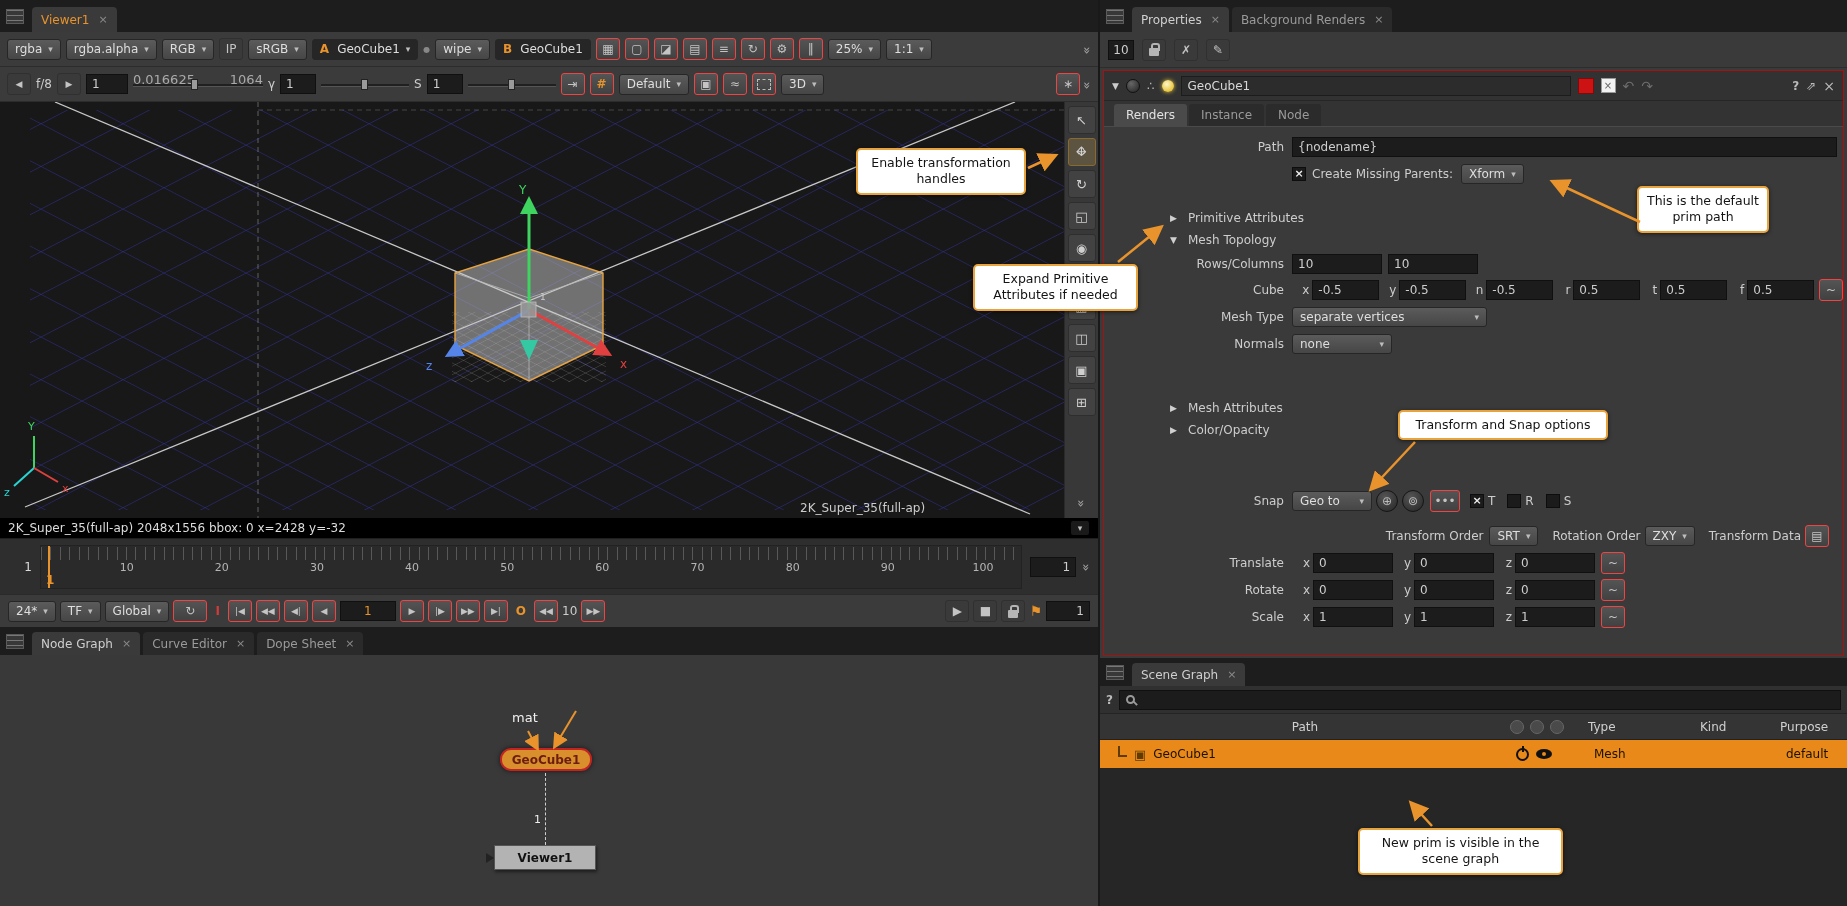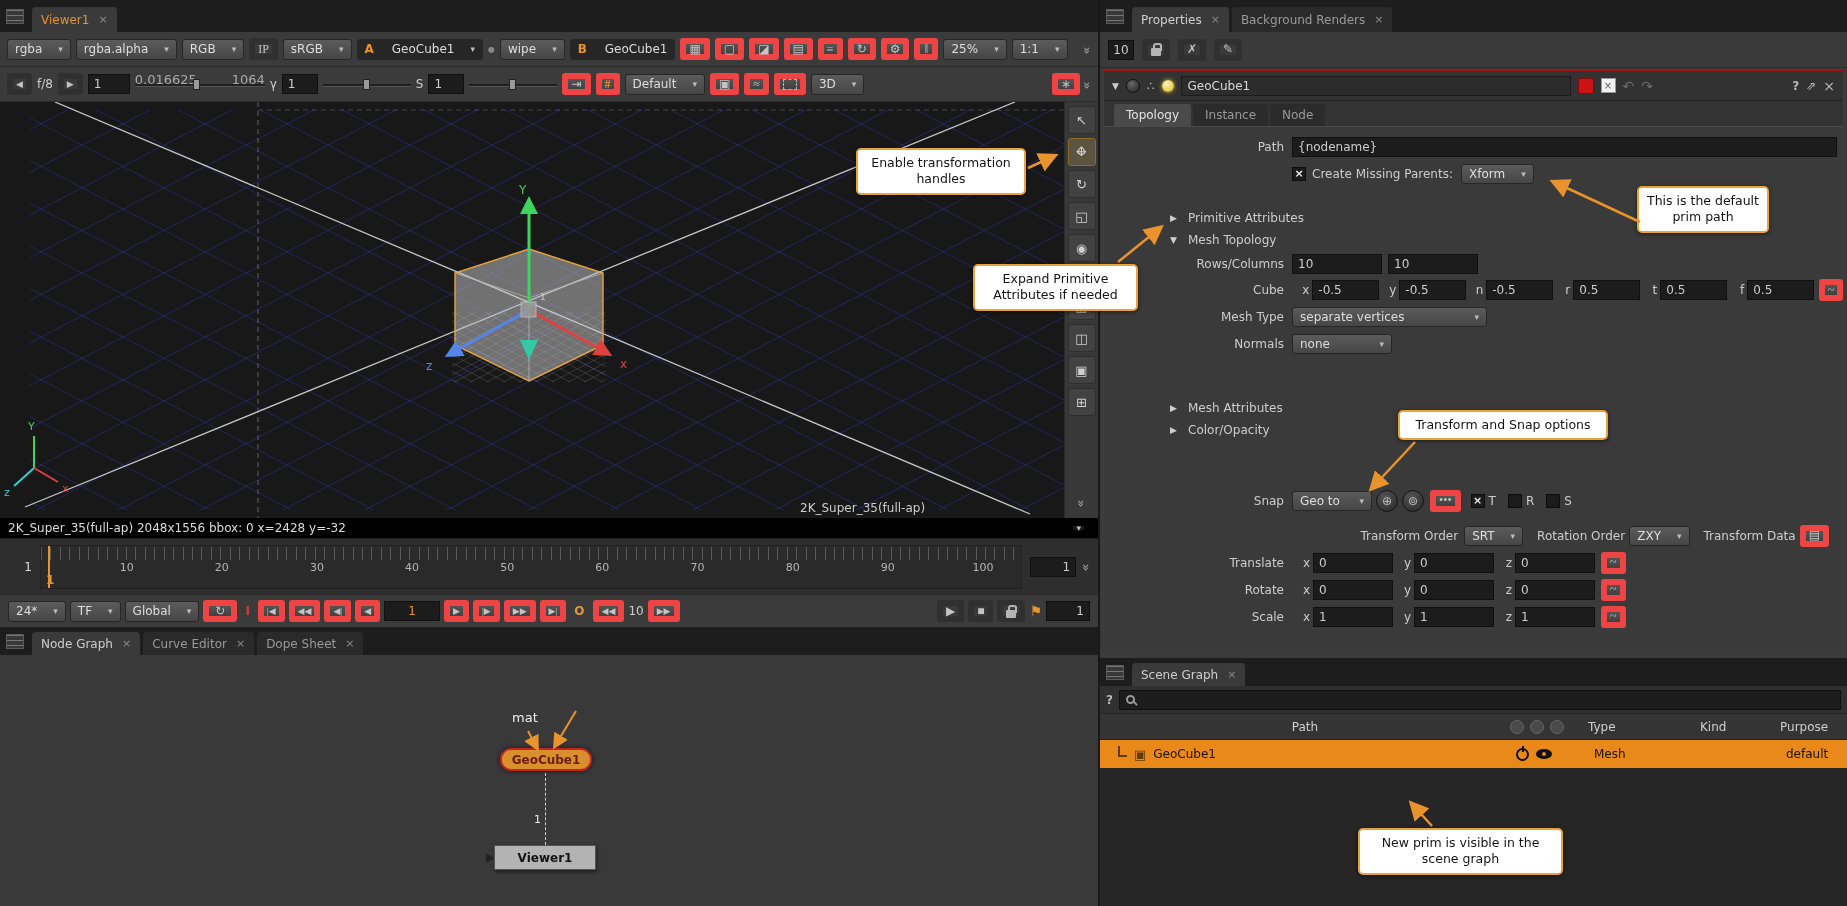--- a/index.html
+++ b/index.html
@@ -9,26 +9,26 @@
 
   
   .tabbar { height:32px; background:#1d1d1d; display:flex; align-items:flex-end; gap:3px; padding:0 4px; flex-shrink:0; }
   .pane-ic { width:18px; height:15px; background:#383838; border:1px solid #5a5a5a; align-self:center; margin:0 5px 0 2px;
              background-image:linear-gradient(#777 1px,transparent 1px); background-size:100% 5px; }
   .tab { height:25px; padding:0 9px; display:flex; align-items:center; gap:9px; background:#2a2a2a; color:#9a9a9a; border-radius:4px 4px 0 0; font-size:12px; }
   .tab.active { background:#3a3a3a; color:#cfcfcf; }
   .tab .x { color:#8a8a8a; font-size:11px; }
   .tb { display:flex; align-items:center; gap:5px; padding:0 7px; background:#3b3b3b; border-bottom:1px solid #2c2c2c; flex-shrink:0; }
   .dd { background:linear-gradient(#5b5b5b,#464646); border:1px solid #262626; border-radius:3px; padding:2px 7px; height:21px;
-        display:inline-flex; align-items:center; gap:16px; color:#dedede; white-space:nowrap; }
+        display:inline-flex; align-items:center; gap:6px; color:#dedede; white-space:nowrap; }
   .dd.dark { background:#262626; }
   .car { font-size:9px; color:#bdbdbd; }
   .inp { background:#1c1c1c; border:1px solid #101010; color:#cdcdcd; height:20px; padding:0 5px; display:inline-flex; align-items:center; white-space:nowrap; overflow:hidden; }
-  .ibtn { min-width:24px; height:22px; padding:0 3px; background:linear-gradient(#545454,#414141); border:6px solid #ef4444; border-radius:3px;
-          display:inline-flex; align-items:center; justify-content:center; color:#c4c4c4; font-size:12px;font-family:Liberation Serif, serif; }
+  .ibtn { min-width:24px; height:22px; padding:0 3px; background:linear-gradient(#545454,#414141); border:1px solid #ef4444; border-radius:3px;
+          display:inline-flex; align-items:center; justify-content:center; color:#c4c4c4; font-size:12px; }
   .ibtn.flat { background:#3a3a3a; border-color:#303030; }
   .ab { color:#e8932c; font-weight:bold; margin-right:2px; }
   .orange { color:#e8932c; }
   .chev { color:#aaa; transform:rotate(90deg); font-size:13px; letter-spacing:-2px; }
   .chk { width:14px; height:14px; background:#1b1b1b; border:1px solid #0d0d0d; display:inline-flex; align-items:center; justify-content:center;
          color:#efefef; font-weight:bold; font-size:11px; }
   .slider { position:relative; height:16px; background:transparent; }
   .slider::before { content:""; position:absolute; left:0; right:0; top:8px; height:2px; background:#202020; border-bottom:1px solid #555; }
   .slider .hnd { position:absolute; top:3px; width:7px; height:11px; background:#9a9a9a; border:1px solid #222; }
   .slim { position:absolute; top:-4px; font-size:13px; color:#aaa; }
@@ -465,21 +465,21 @@
         <span class="chk-white">×</span>
         <span class="dim" style="font-size:14px;">↶</span>
         <span class="dim" style="font-size:14px;">↷</span>
         <span class="spacer"></span>
         <span style="color:#bbb;font-weight:bold;">?</span>
         <span style="color:#bbb;">⇗</span>
         <span style="color:#bbb;font-size:14px;">×</span>
       </div>
 
       <div class="props-tabs">
-        <div class="ptab active">Topology</div>
+        <div class="ptab active">Renders</div>
         <div class="ptab">Instance</div>
         <div class="ptab">Node</div>
       </div>
 
       <div class="props-body">
         <div class="prow h27">
           <span class="plabel">Path</span>
           <div class="inp" style="width:545px">{nodename}</div>
         </div>
         <div class="prow h27">

